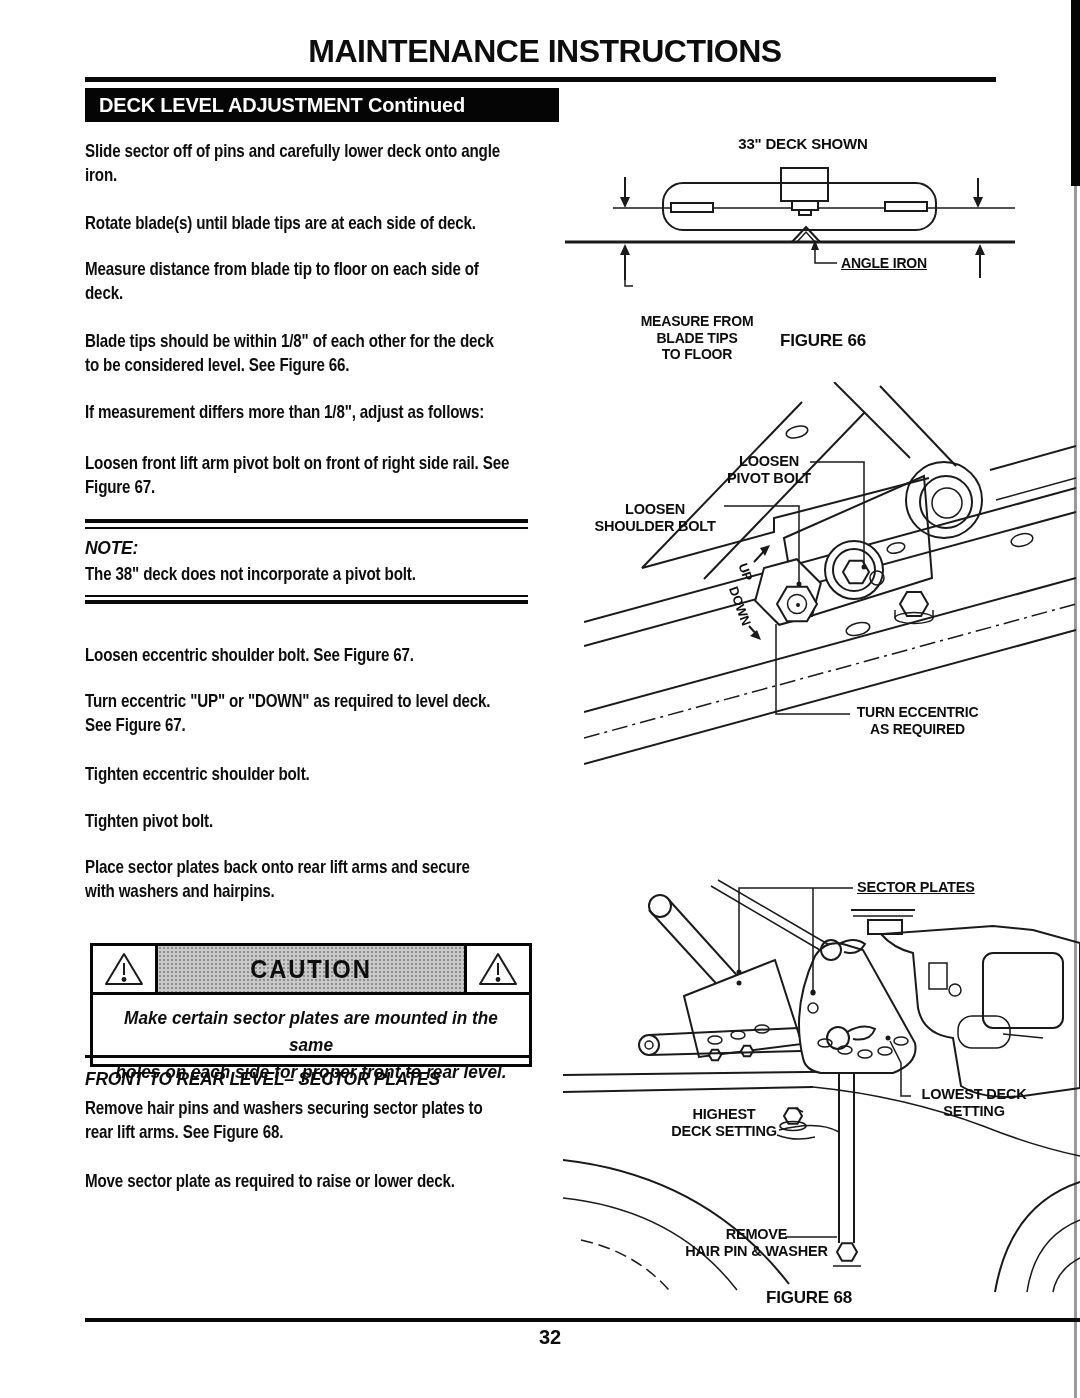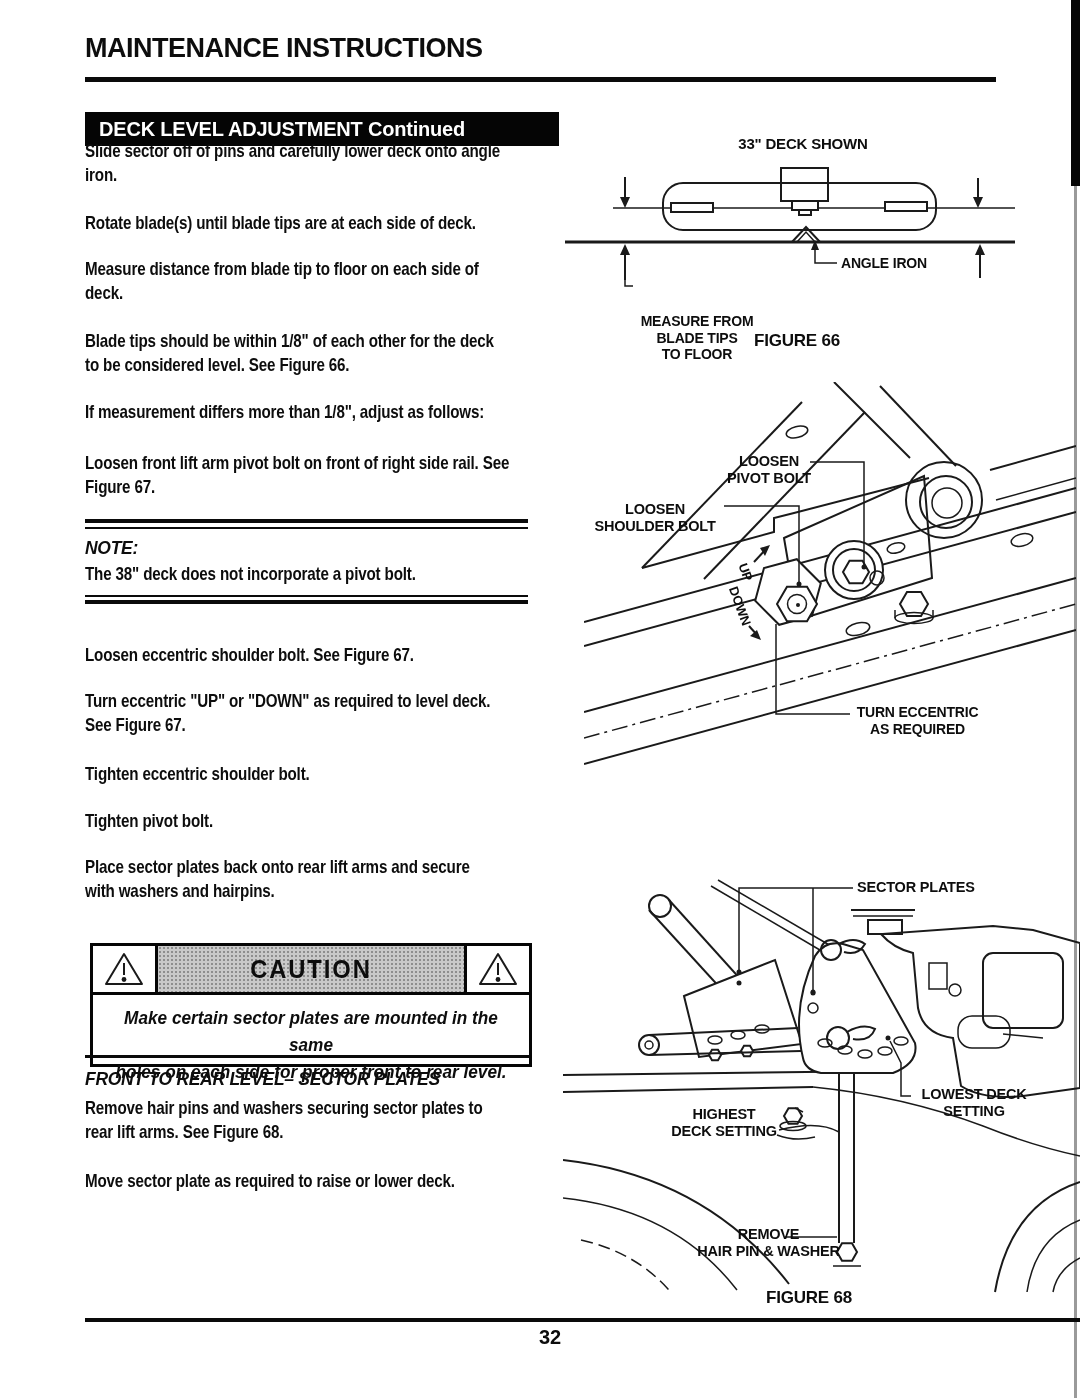--- a/index.html
+++ b/index.html
@@ -1,24 +1,24 @@
 <!DOCTYPE html>
 <html><head>
 <meta charset="utf-8">
 <style>
   html,body{margin:0;padding:0;background:#e8e8e8;}
   .page{position:relative;width:1080px;height:1398px;background:#ffffff;overflow:hidden;
         font-family:"Liberation Sans",sans-serif;color:#0d0d0d;}
   .abs{position:absolute;}
   .rule{position:absolute;background:#0a0a0a;}
-  .title{position:absolute;left:85px;top:33px;width:920px;
-         font-size:27px;font-weight:bold;letter-spacing:-0.5px;}
+  .title{position:absolute;left:85px;top:33px;width:920px;text-align:center;
+         font-size:32px;font-weight:bold;letter-spacing:-0.5px;}
   .banner{position:absolute;left:85px;top:88px;width:474px;height:34px;background:#050505;
           color:#fff;font-size:20px;font-weight:bold;line-height:34px;padding-left:14px;
-          box-sizing:border-box;letter-spacing:-0.2px;margin-top:24px;}
+          box-sizing:border-box;letter-spacing:-0.2px;}
   .para{position:absolute;left:85px;width:700px;font-size:18.5px;line-height:24px;font-weight:bold;
         letter-spacing:-0.2px;white-space:pre-line;transform:scaleX(0.82);transform-origin:0 0;}
   .hital{position:absolute;left:85px;font-size:19px;font-weight:bold;font-style:italic;
          letter-spacing:-0.3px;transform:scaleX(0.92);transform-origin:0 0;white-space:nowrap;}
   .caution-box{position:absolute;left:90px;top:924px;width:442px;height:124px;
                border:3px solid #050505;box-sizing:border-box;background:#fff;margin-top:19px;}
   .caution-head{display:flex;height:46px;border-bottom:3px solid #050505;}
   .tri-cell{width:62px;display:flex;align-items:center;justify-content:center;background:#fff;}
   .tri-left{border-right:3px solid #050505;}
   .tri-right{border-left:3px solid #050505;}
@@ -28,21 +28,21 @@
                  background-size:4px 4px;}
   .caution-word{font-size:25px;font-weight:bold;letter-spacing:2px;transform:scaleX(0.95);}
   .caution-text{padding-top:9px;text-align:center;font-size:18.5px;line-height:27px;
                 font-weight:bold;font-style:italic;white-space:pre-line;
                 transform:scaleX(0.93);transform-origin:50% 0;}
   .figure{position:absolute;}
   .figure svg{position:absolute;left:0;top:0;}
   .flabel{position:absolute;font-size:14px;line-height:16.5px;font-weight:bold;
           letter-spacing:-0.2px;white-space:pre-line;text-align:center;}
   .flabel-l{position:absolute;font-size:14px;line-height:16.5px;font-weight:bold;
-            letter-spacing:-0.2px;white-space:nowrap;}
+            letter-spacing:-0.2px;white-space:nowrap;text-decoration:underline;}
   .fcaption{position:absolute;font-size:17px;font-weight:bold;letter-spacing:-0.2px;text-align:center;}
   .rot{transform:rotate(70deg);transform-origin:center;font-size:13px;}
   .pagenum{position:absolute;left:0;top:1326px;width:1100px;text-align:center;
            font-size:20px;font-weight:bold;}
   .ln{stroke:#1a1a1a;stroke-width:2;fill:none;}
   .thin{stroke-width:1.5;}
   .thick{stroke-width:3;}
   .fillb{fill:#1a1a1a;stroke:none;}
   .whitefill{fill:#ffffff;}
 </style>
@@ -147,21 +147,21 @@
       <path d="M417,116 l-5,11 h10 z" class="fillb"></path>
 
       <path d="M274,135 H252 V120" class="ln thin"></path>
       <path d="M252,112 l-4,10 h8 z" class="fillb"></path>
     </svg>
     <div class="flabel" style="left:140px;top:8px;width:200px;font-size:15px;">33" DECK SHOWN</div>
     <div class="flabel" style="left:64px;top:145px;width:140px;margin-top:40px;">MEASURE FROM
 BLADE TIPS
 TO FLOOR</div>
     <div class="flabel-l" style="left:278px;top:127px;">ANGLE IRON</div>
-    <div class="fcaption" style="left:8px;top:203px;width:452px;">FIGURE 66</div>
+    <div class="fcaption" style="left:34px;top:203px;width:452px;">FIGURE 66</div>
   </div>
 
   <div class="figure" style="left:584px;top:382px;width:492px;height:436px;">
     <svg width="492" height="436" viewBox="0 0 492 436">
 
       <line x1="218" y1="20" x2="58" y2="186" class="ln"></line>
       <line x1="281" y1="30" x2="120" y2="197" class="ln"></line>
 
       <line x1="296" y1="4" x2="372" y2="84" class="ln"></line>
       <line x1="250" y1="0" x2="326" y2="76" class="ln"></line>
@@ -297,21 +297,21 @@
       <circle cx="250" cy="134" r="2.5" class="fillb"></circle>
       <line x1="232" y1="250" x2="240" y2="254" class="ln thin"></line>
       <path d="M348,238 H338 V205 L327,183" class="ln thin"></path>
       <line x1="222" y1="379" x2="274" y2="379" class="ln thin"></line>
     </svg>
     <div class="flabel-l" style="left:294px;top:21px;font-size:14.5px;">SECTOR PLATES</div>
     <div class="flabel" style="left:96px;top:248px;width:130px;font-size:14.5px;">HIGHEST
 DECK SETTING</div>
     <div class="flabel" style="left:337px;top:228px;width:148px;font-size:14.5px;">LOWEST DECK
 SETTING</div>
-    <div class="flabel" style="left:128px;top:368px;width:155px;font-size:14.5px;">REMOVE
+    <div class="flabel" style="left:116px;top:368px;width:155px;font-size:14.5px;">REMOVE
 HAIR PIN &amp; WASHER</div>
     <div class="fcaption" style="left:0;top:430px;width:492px;">FIGURE 68</div>
   </div>
 
   <div class="rule" style="left:85px;top:1318px;width:995px;height:4px;"></div>
   <div class="pagenum">32</div>
 
 </div>
 
 </body></html>

